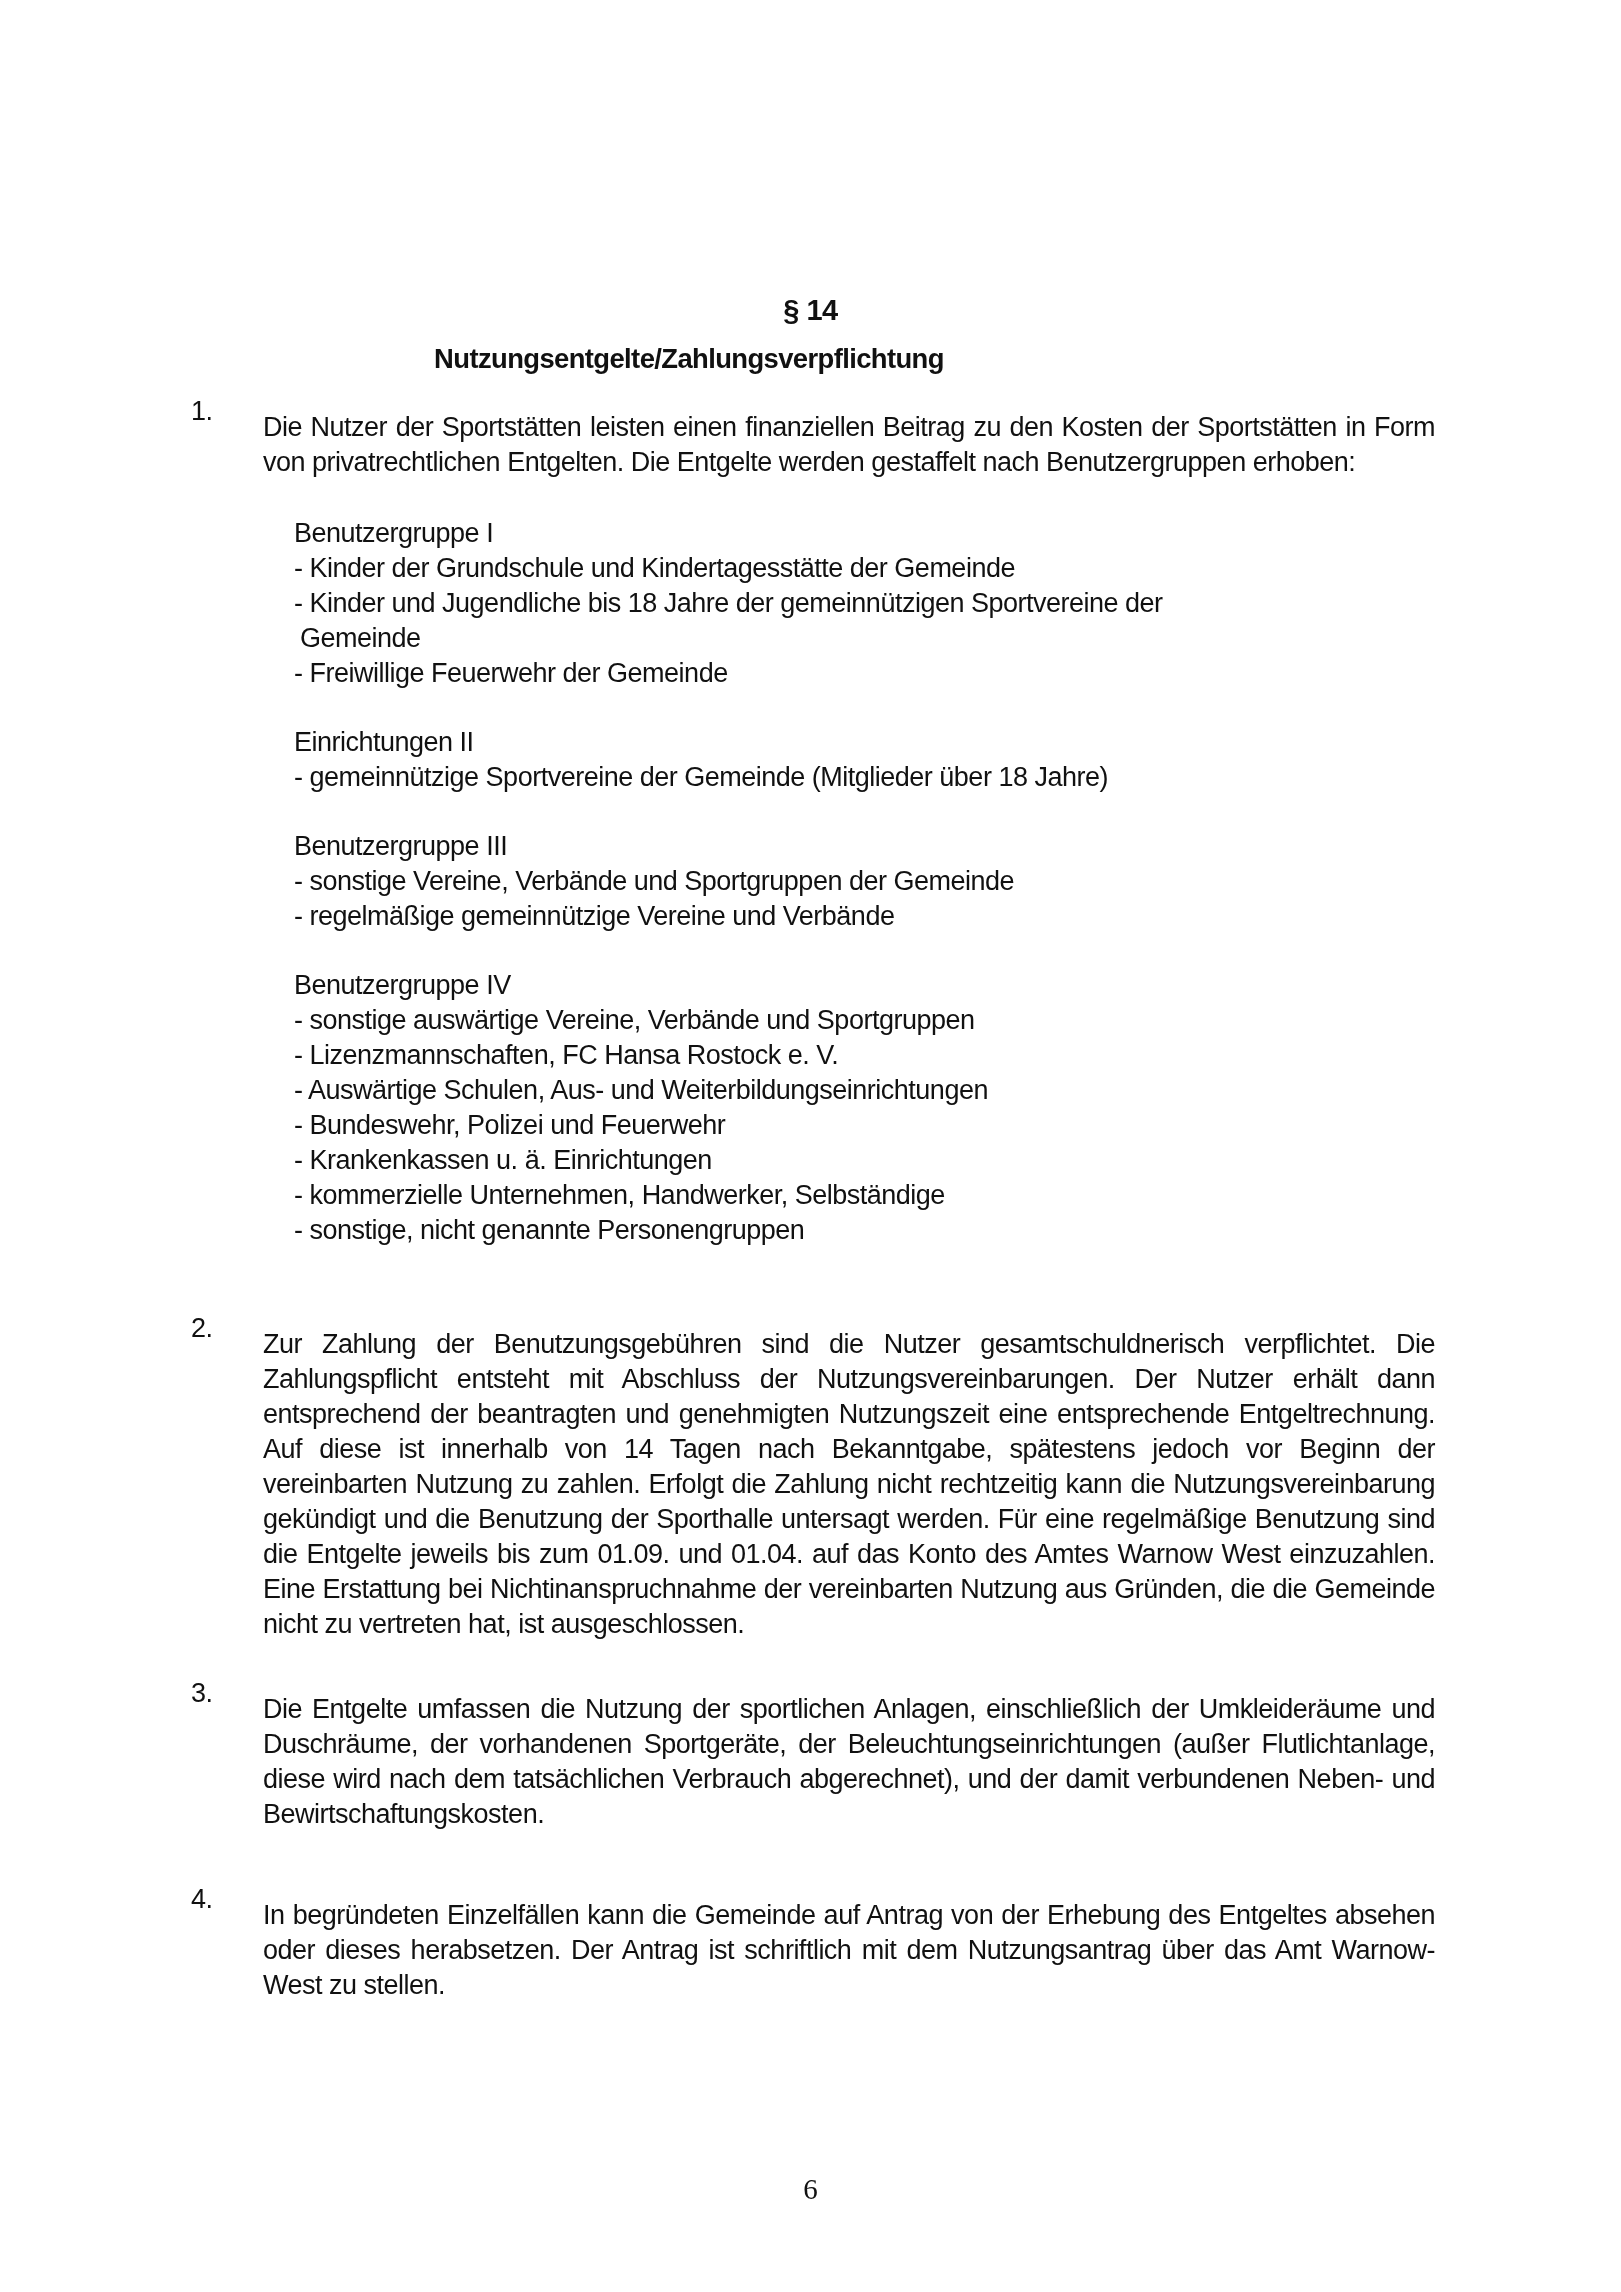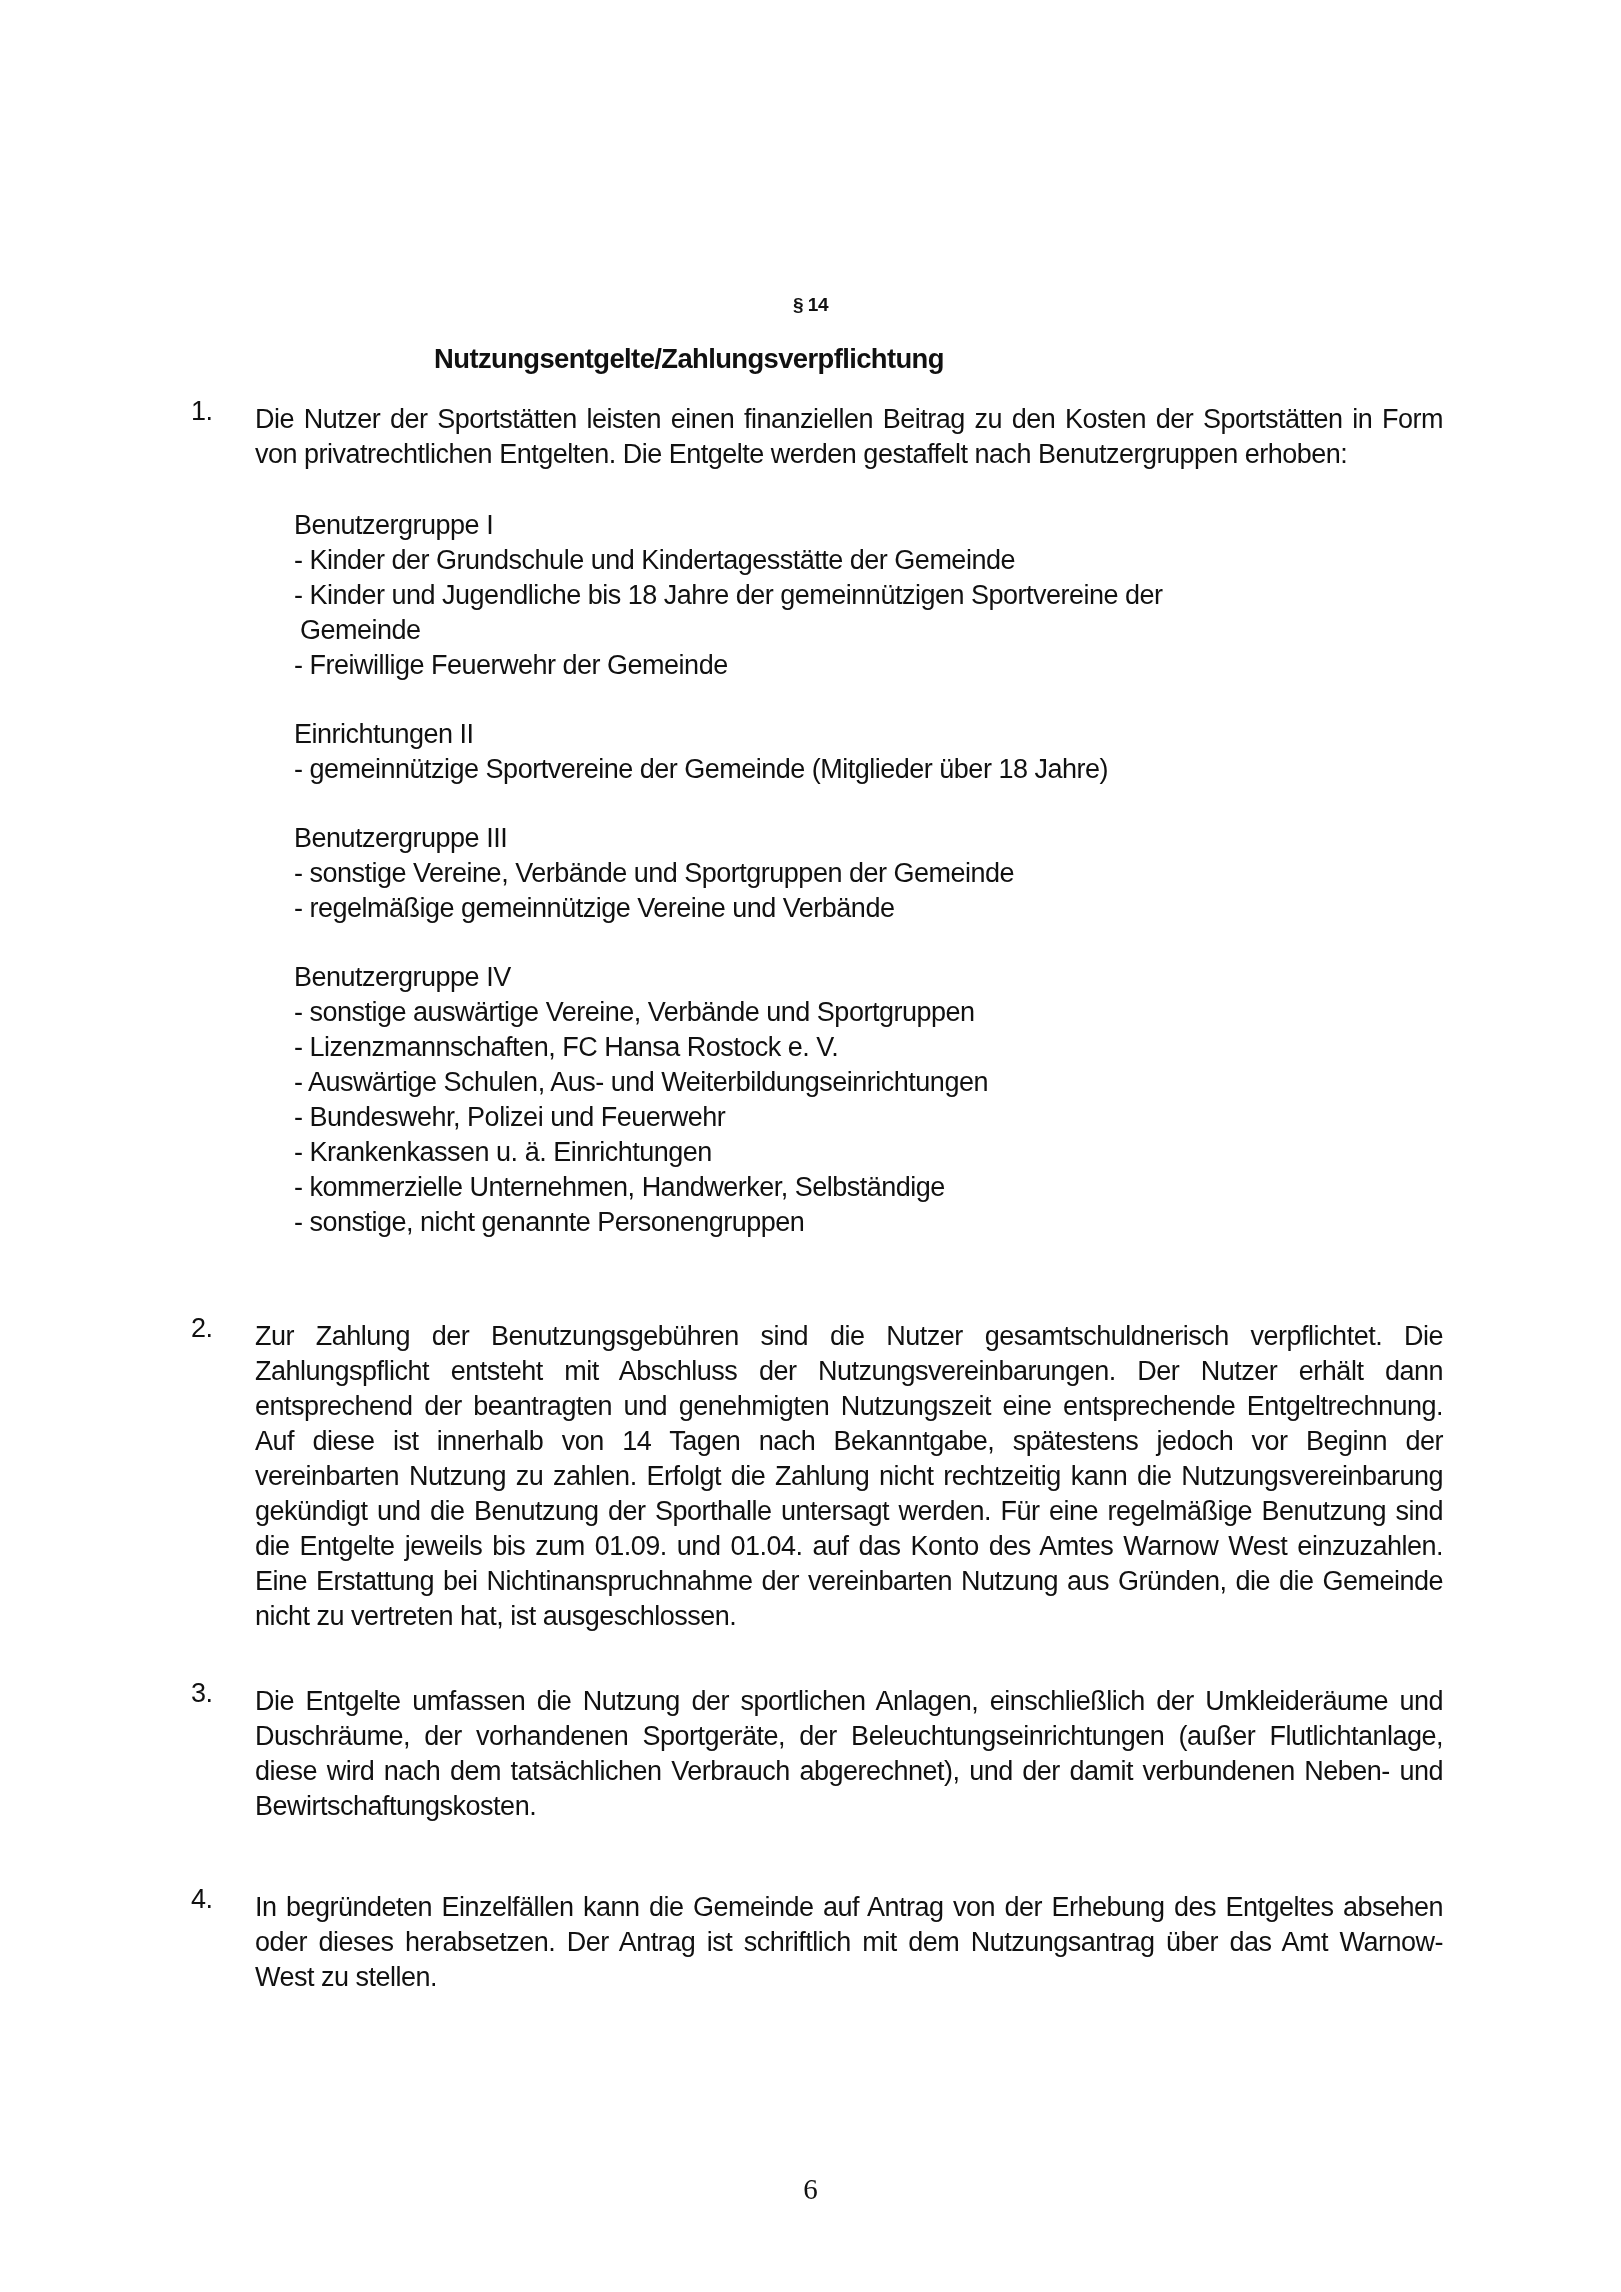--- a/index.html
+++ b/index.html
@@ -1,27 +1,27 @@
 <!DOCTYPE html>
 <html><head>
 <meta charset="utf-8">
 <style>
   html, body { margin: 0; padding: 0; background: #ffffff; }
   body { width: 1621px; height: 2293px; position: relative; overflow: hidden;
          font-family: "Liberation Sans", sans-serif; color: #111; }
   .page { position: absolute; left: 0; top: 0; width: 1621px; height: 2293px; }
   .sec-num { position: absolute; top: 294px; left: 0; width: 1621px; text-align: center;
-             font-weight: bold; font-size: 19px; letter-spacing: -0.5px; }
+             font-weight: bold; font-size: 29px; letter-spacing: -0.5px; }
   .sec-title { position: absolute; top: 343px; left: 0; width: 1378px; text-align: center;
                font-weight: bold; font-size: 27.4px; letter-spacing: -0.6px; }
   .item { position: absolute; left: 191px; width: 1260px; font-size: 27px; line-height: 35px;
           letter-spacing: -0.5px; }
   .item .num { position: absolute; left: 0; top: 0; }
   .item .body { margin-left: 56px; text-align: justify; }
-  .item .body p { margin: 8px; }
+  .item .body p { margin: 16px; }
   .groups { margin-left: 47px; margin-top: 36px; text-align: left; }
   .group { margin-bottom: 34px; }
   .group:last-child { margin-bottom: 0; }
   .group .gl { display: block; }
   .group .entry { display: block; }
   .group .entry.cont { padding-left: 5.9px; }
   .pagenum { position: absolute; top: 2173px; left: 0; width: 1621px; text-align: center;
              font-family: "Liberation Serif", serif; font-size: 29px; }
 </style>
 </head>

